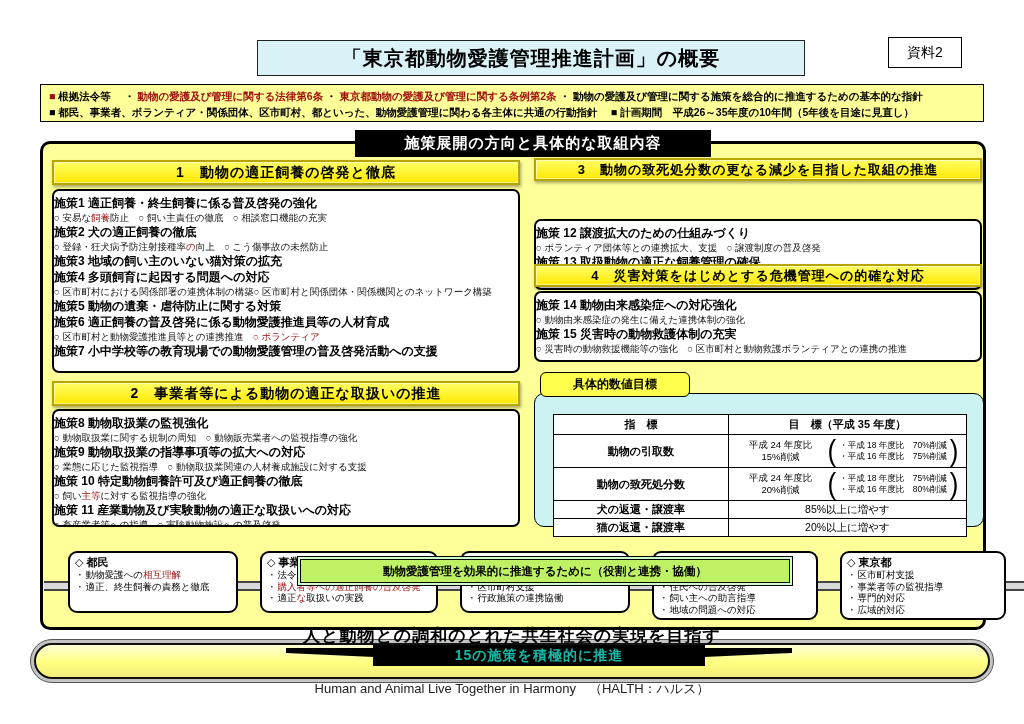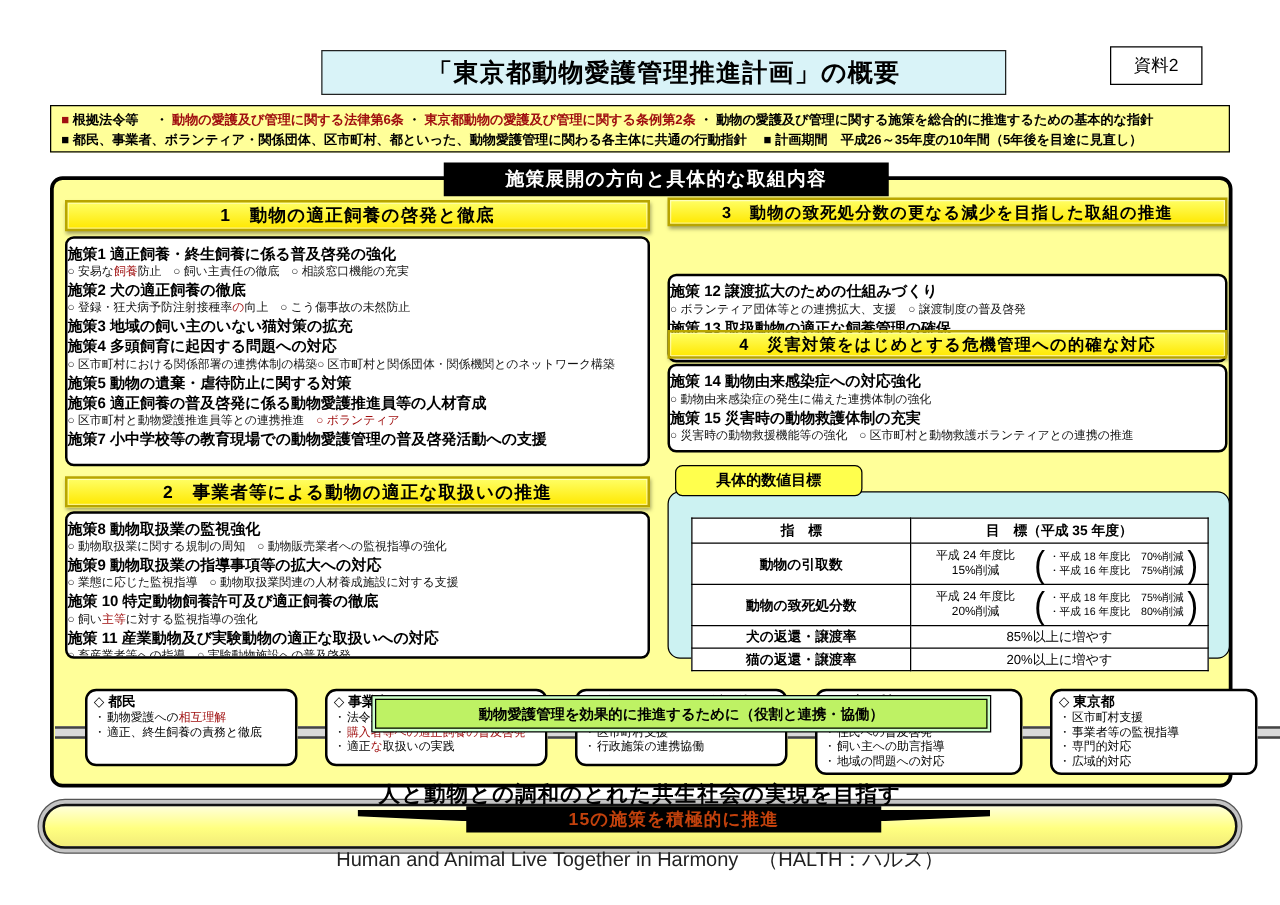--- a/index.html
+++ b/index.html
@@ -55,35 +55,35 @@
   .coop-row{position:absolute;left:44px;top:551px;width:986px;display:flex;align-items:flex-start;z-index:3;}
   .coop-box{background:#fff;border:2px solid #000;border-radius:9px;box-sizing:border-box;
     min-height:62px;padding:2px 5px 3px 5px;flex:none;}
   .coop-name{font-size:11px;font-weight:bold;line-height:14px;white-space:nowrap;}
   .diamond{font-size:11px;}
   .coop-item{font-size:9.5px;line-height:11.5px;white-space:nowrap;}
   .bullet{margin-right:1px;}
   .conn{flex:1;height:6px;margin-top:30px;background:#d9d9d9;border-top:2px solid #444;border-bottom:2px solid #444;}
 
   
-  .promote-banner{position:absolute;left:373px;top:645px;width:332px;height:21px;background:#000;color:#c2410c;
+  .promote-banner{position:absolute;left:373px;top:645px;width:332px;height:21px;background:#000;color:#14b8a6;
     display:flex;align-items:center;justify-content:center;font-size:14px;font-weight:bold;z-index:4;letter-spacing:1px;}
   .promote-wing{position:absolute;top:648px;width:88px;height:9px;background:#000;z-index:3;}
   .wing-left{left:286px;clip-path:polygon(0 0,100% 0,100% 100%,0 55%);}
   .wing-right{left:704px;clip-path:polygon(0 0,100% 0,100% 55%,0 100%);}
   .promote-shadow{position:absolute;left:455px;top:667px;width:170px;height:5px;background:#999;z-index:2;}
 
   
   .goal-outer{position:absolute;left:30px;top:639px;width:964px;height:44px;background:#c4c4c4;
     border:1.5px solid #555;border-radius:24px;box-sizing:border-box;padding:3px;z-index:2;}
   .goal-inner{width:100%;height:100%;box-sizing:border-box;border:2px solid #111;border-radius:20px;
     background:linear-gradient(180deg,#ffffd9 0%,#ffff80 55%,#f2ec7a 100%);
     display:flex;flex-direction:column;align-items:center;justify-content:center;}
   .goal-jp{font-size:17px;font-weight:bold;line-height:20px;letter-spacing:1px;}
-  .goal-en{font-size:16px;line-height:14px;color:#222;margin-top:36px;}
+  .goal-en{font-size:13px;line-height:14px;color:#222;margin-top:36px;}
 </style>
 </head>
 <body>
 
 <div class="page">
 
   <div class="title-box">「東京都動物愛護管理推進計画」の概要</div>
   <div class="doc-label">資料2</div>
 
   <div class="info-bar">

